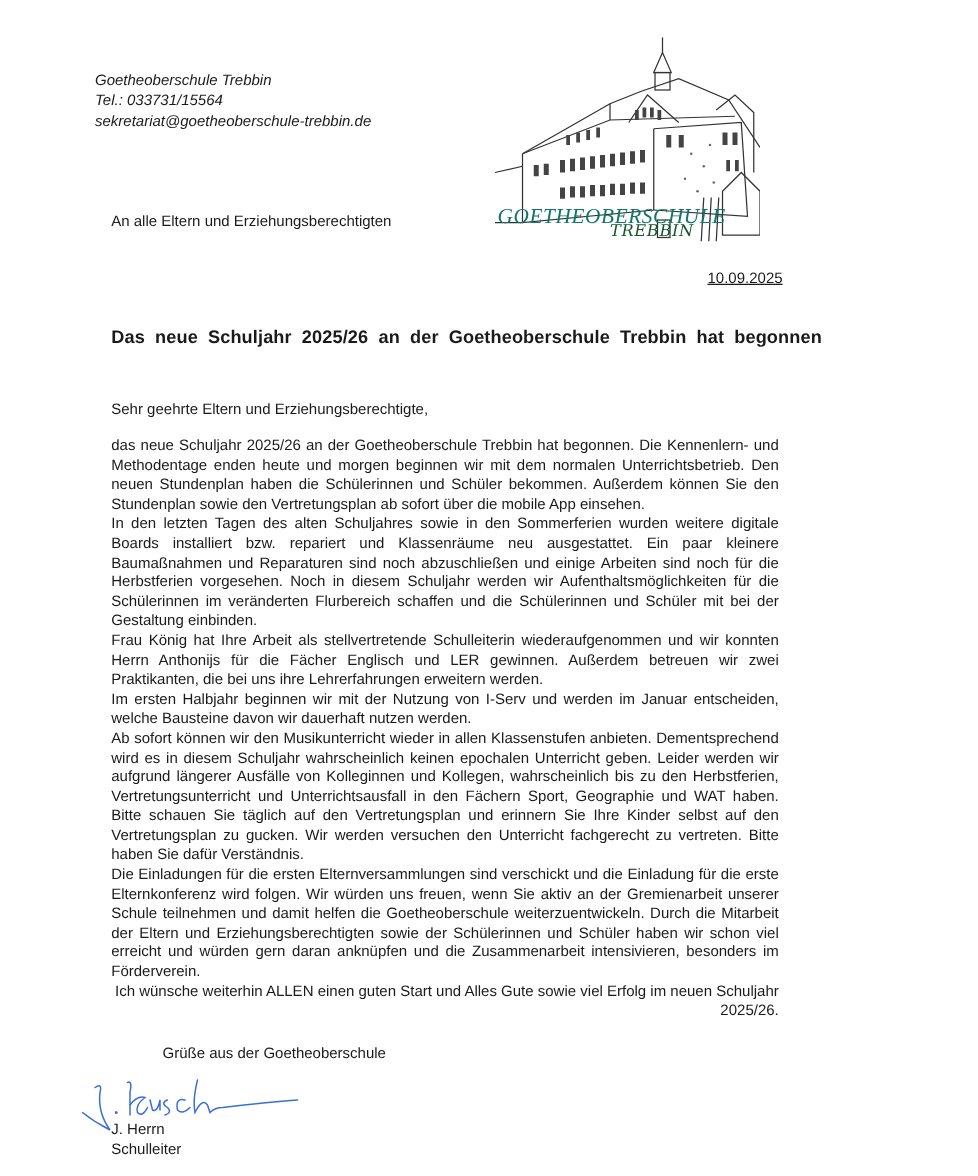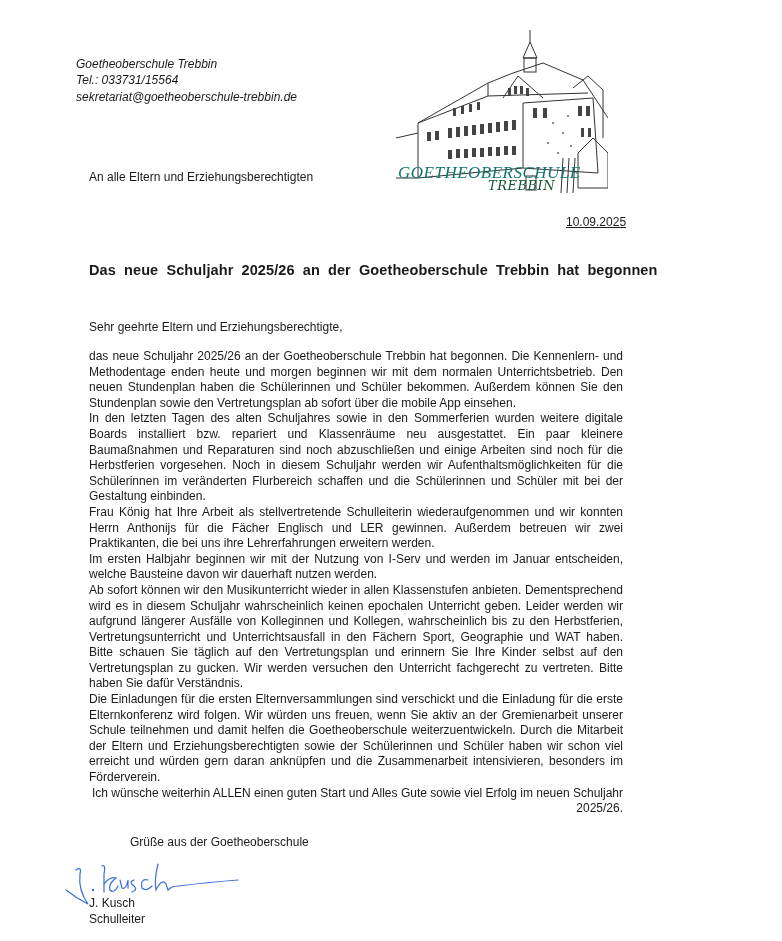--- a/index.html
+++ b/index.html
@@ -140,15 +140,15 @@
     <path d="M40 6 Q44 4 42 14 L42 32"></path>
     <path d="M42 24 Q48 16 54 18 Q46 24 48 30 Q52 34 56 26"></path>
     <path d="M58 20 L60 28 Q64 30 66 20 L66 28"></path>
     <path d="M72 20 Q66 22 72 26 Q76 30 70 32"></path>
     <path d="M86 20 Q78 18 80 28 Q84 32 90 26"></path>
     <path d="M96 4 Q92 20 94 30 Q100 18 104 24 L106 30 Q110 26 116 26 Q150 22 176 20"></path>
   </g>
 </svg>
 
 <div class="signer">
-  <div>J. Kusch</div>
+  <div>J. Herrn</div>
   <div>Schulleiter</div>
 </div>
 
 </body></html>

